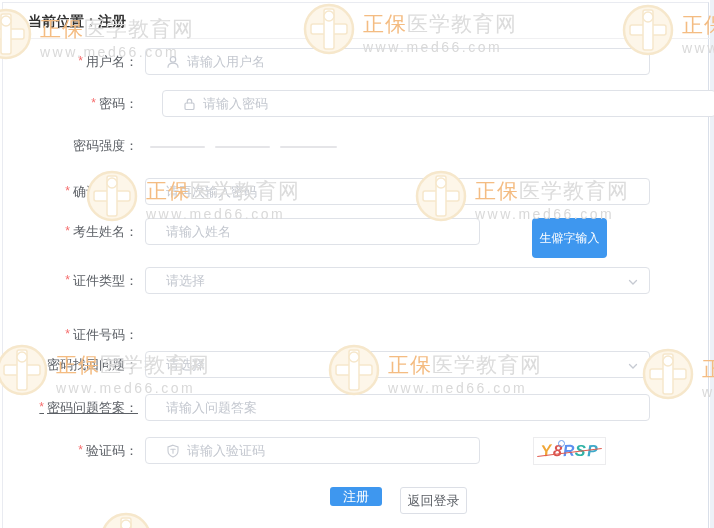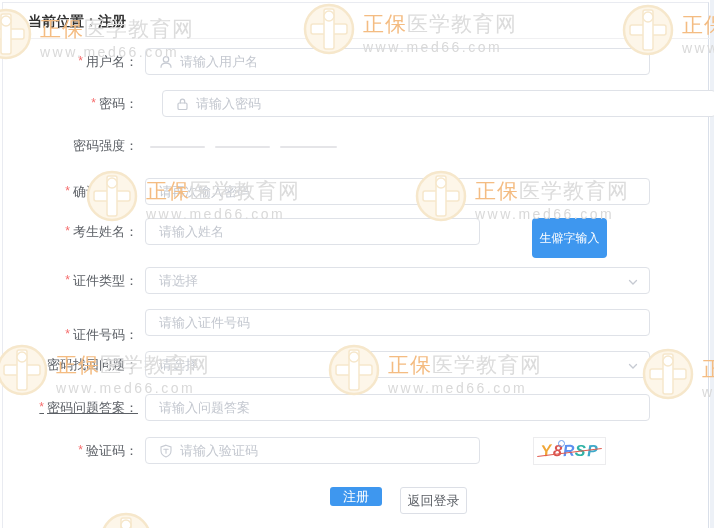--- a/index.html
+++ b/index.html
@@ -21,21 +21,21 @@
   .wm-l1{font-size:21px;letter-spacing:1px;white-space:nowrap;line-height:27px;}
   .wm-orange{color:#f4bc82;}
   .wm-gray{color:#dcdcdc;}
   .wm-l2{font-size:14px;color:#d9d9d9;letter-spacing:2.5px;margin-top:2px;white-space:nowrap;}
 
   
   .field-label{position:absolute;left:0;width:138px;text-align:right;font-size:13px;color:#5c6066;
                line-height:27px;white-space:nowrap;}
   .req{font-style:normal;color:#f56c6c;font-size:12px;margin-right:3px;position:relative;top:-1px;}
   .field-input{position:absolute;box-sizing:border-box;height:27px;border:1px solid #dfe2e8;
-               border-radius:4px;background:#fff;display:flex;align-items:center;padding:0 13px;gap:7px;}
+               border-radius:4px;background:#fff;display:flex;align-items:center;padding:0 20px;gap:7px;}
   .field-input input{border:none;outline:none;flex:1;font-size:13px;color:#606266;background:transparent;
                      padding:0;min-width:0;font-family:inherit;}
   .field-input input::placeholder{color:#c3c7cf;}
   .chevron{position:absolute;right:10px;top:8px;}
 
   .strength-bars{position:absolute;left:150px;top:146px;display:flex;gap:10px;}
   .sbar{height:2px;background:#e5e5e8;border-radius:1px;}
 
   .btn-blue{position:absolute;box-sizing:border-box;border:none;border-radius:4px;background:#3e97ef;
             color:#fff;cursor:pointer;font-family:inherit;}
@@ -202,23 +202,20 @@
   <div class="field-input" style="left:145px;top:267px;width:505px;">
     <input readonly="" placeholder="请选择" style="">
     <svg class="chevron" width="12" height="12" viewBox="0 0 12 12" fill="none" stroke="#c6cad2" stroke-width="1.3" stroke-linecap="round">
         <path d="M2.5 4.5L6 8l3.5-3.5"></path>
       </svg>
   </div>
 
   <div class="field-label" style="top:309px;margin-top:12px;">
     <i class="req">*</i><span>证件号码：</span>
   </div>
-  <div class="field-input" style="left:145px;top:309px;width:505px;">
-    <input placeholder="请输入证件号码" style="">
-  </div>
 
   <div class="field-label" style="top:351px;">
     <i class="req">*</i><span>密码找回问题：</span>
   </div>
   <div class="field-input" style="left:145px;top:351px;width:505px;">
     <input readonly="" placeholder="请选择" style="">
     <svg class="chevron" width="12" height="12" viewBox="0 0 12 12" fill="none" stroke="#c6cad2" stroke-width="1.3" stroke-linecap="round">
         <path d="M2.5 4.5L6 8l3.5-3.5"></path>
       </svg>
   </div>

